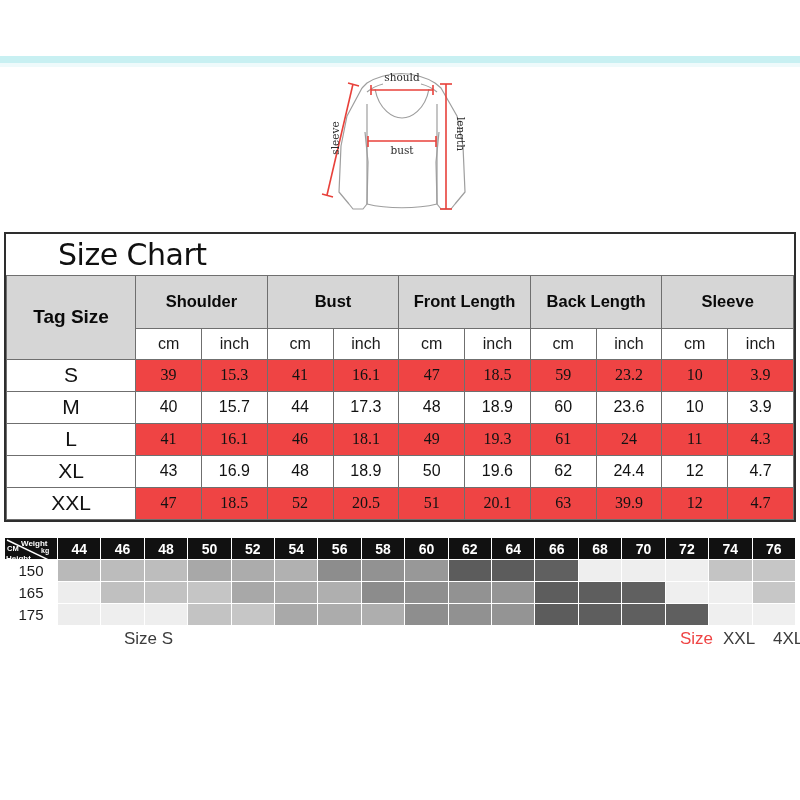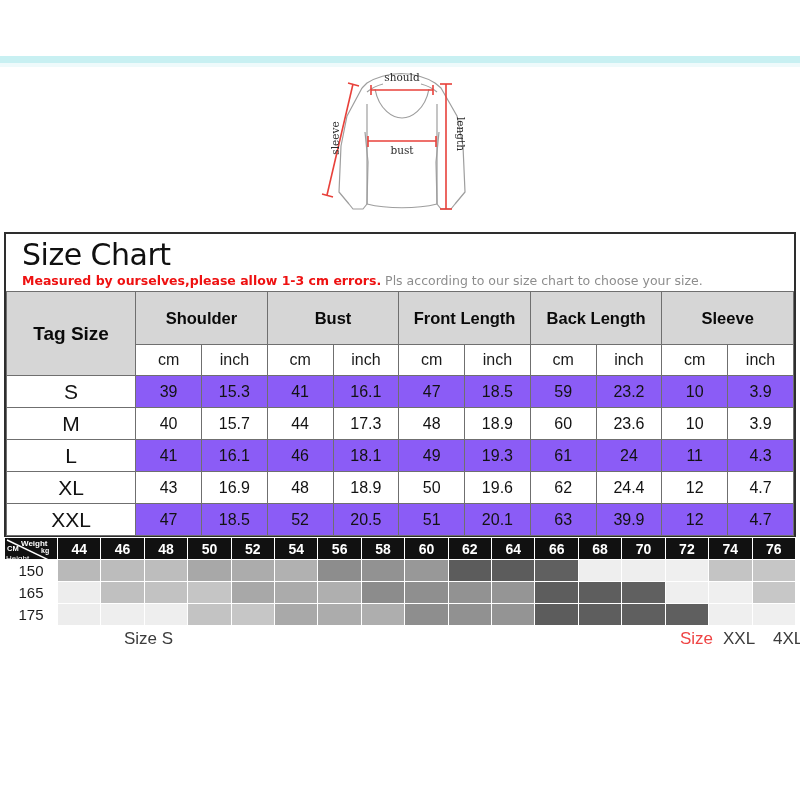--- a/index.html
+++ b/index.html
@@ -49,20 +49,21 @@
     position: absolute;
     left: 4px;
     top: 232px;
     width: 792px;
     border: 2px solid #2e2e2e;
     box-sizing: border-box;
     background: #ffffff;
   }
   #chart-title-block {
     padding: 5px 8px 4px 16px;
+    margin-left: 36px;
   }
   #chart-title {
     font-size: 30px;
     font-weight: normal;
     letter-spacing: -0.5px;
     color: #101010;
     line-height: 1.05;
     font-family: "DejaVu Sans", sans-serif;
   }
   #chart-subtitle {
@@ -113,23 +114,24 @@
     color: #1a1a1a;
     height: 30px;
   }
   .size-name {
     background: #ffffff;
     font-size: 21px;
     color: #121212;
     height: 31px;
   }
   td.val-shaded {
-    background: #8b5cf6;
+    background: #ef4444;
     font-size: 16px;
     color: #121212;
+    font-family: Liberation Serif, serif;
   }
   td.val-plain {
     background: #ffffff;
     font-size: 16px;
     color: #121212;
   }
 
   
   #wh-grid-wrap {
     position: absolute;
@@ -163,21 +165,21 @@
   #corner-cell .cc-weight {
     position: absolute; left: 16px; top: 1px;
     font-size: 8px; color: #ffffff; font-weight: bold;
   }
   #corner-cell .cc-kg {
     position: absolute; left: 36px; top: 9px;
     font-size: 7px; color: #ffffff; font-weight: bold;
   }
   #corner-cell .cc-height {
     position: absolute; left: 1px; top: 16px;
-    font-size: 8px; color: #ffffff; font-weight: normal;
+    font-size: 8px; color: #ffffff; font-weight: bold;
   }
   #corner-cell .cc-diag {
     position: absolute; left: 0; top: 0; width: 52px; height: 27px;
   }
   td.weight-head {
     background: #111111;
     color: #ffffff;
     font-size: 14px;
     font-weight: bold;
     text-align: center;
@@ -256,24 +258,20 @@
     <text x="97" y="92" font-family="DejaVu Serif, serif" font-size="10.5" fill="#2b2b2b" text-anchor="middle">bust</text>
     <text x="34" y="76" font-family="DejaVu Serif, serif" font-size="10.5" fill="#2b2b2b" text-anchor="middle" transform="rotate(-90 34 76)">sleeve</text>
     <text x="152" y="72" font-family="DejaVu Serif, serif" font-size="10.5" fill="#2b2b2b" text-anchor="middle" transform="rotate(90 152 72)">length</text>
   </svg>
 </div>
 
 <div id="size-chart-panel">
 
   <div id="chart-title-block">
     <div id="chart-title">Size Chart</div>
-    <div id="chart-subtitle">
-      <span class="red">Measured by ourselves,please allow 1-3 cm errors.</span>
-      <span class="grey">Pls according to our size chart to choose your size.</span>
-    </div>
   </div>
 
   <table id="measure-table">
     <colgroup>
       <col style="width:16.4%">
         <col style="width:8.35%">
         <col style="width:8.35%">
       <col style="width:8.35%">
         <col style="width:8.35%">
         <col style="width:8.35%">

